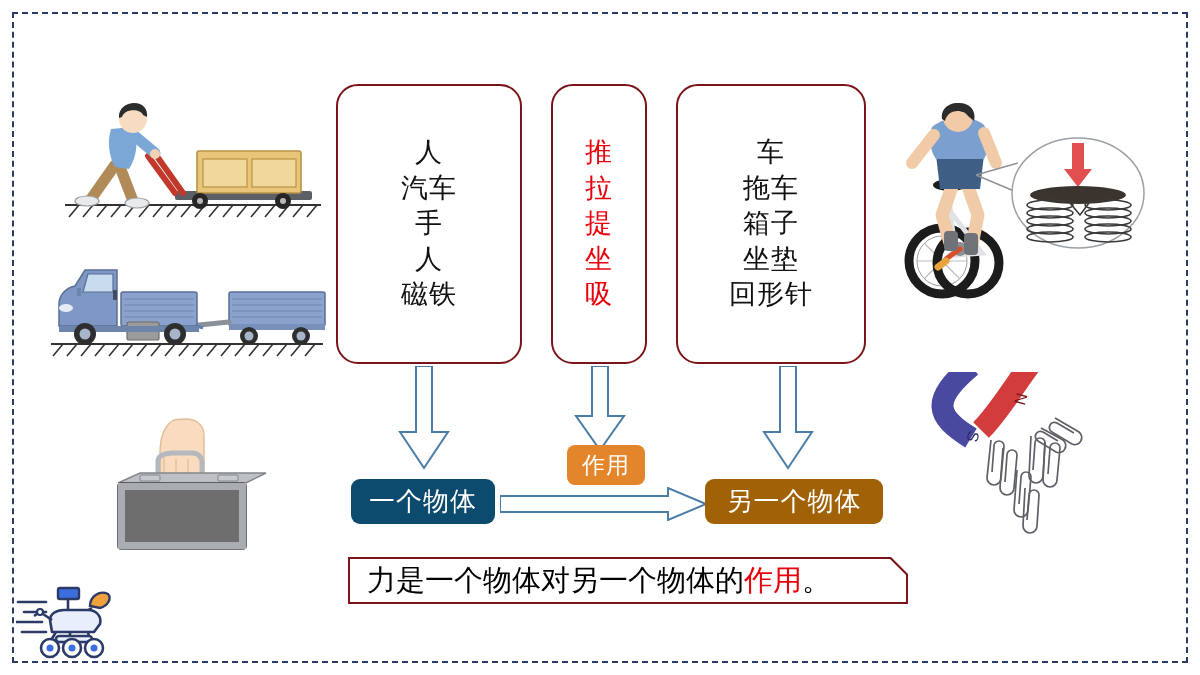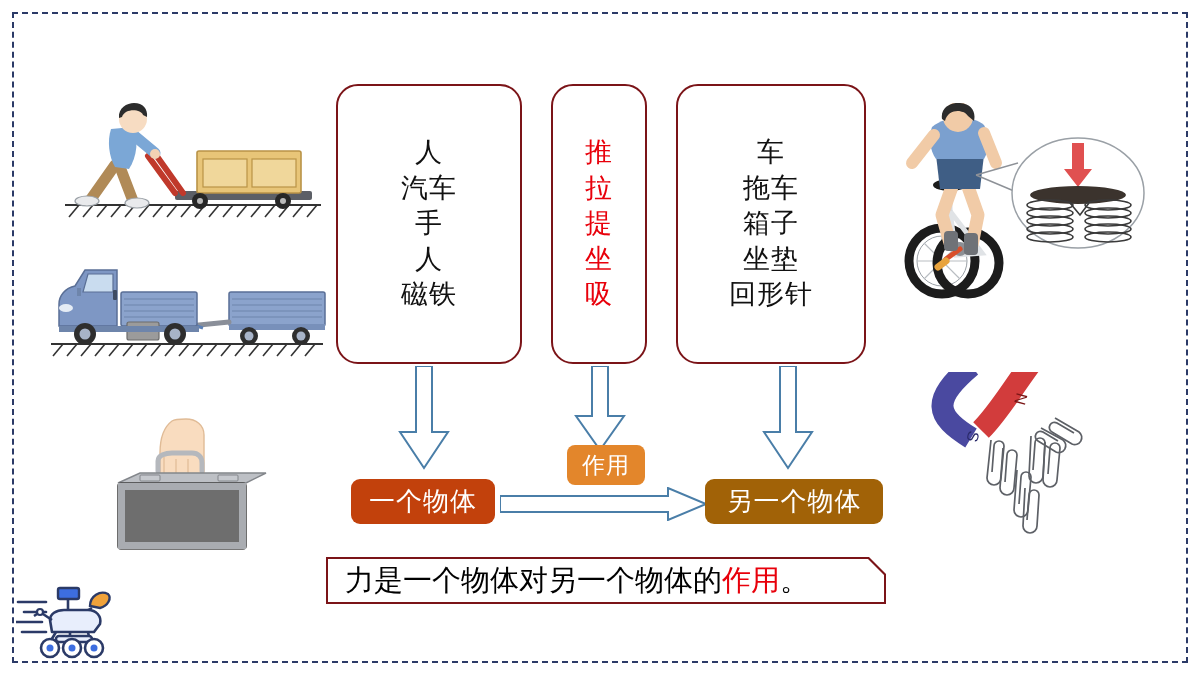--- a/index.html
+++ b/index.html
@@ -34,31 +34,31 @@
   
   .down-arrow{position:absolute;}
   .down-arrow svg{display:block;}
 
   
   .pill{
     position:absolute;border-radius:9px;box-sizing:border-box;
     display:flex;align-items:center;justify-content:center;
     color:#fff;font-size:26px;white-space:nowrap;letter-spacing:1px;
   }
-  #pill-one{left:351px;top:479px;width:144px;height:45px;background:#c2410c;}
+  #pill-one{left:351px;top:479px;width:144px;height:45px;background:#0c4a6e;}
   #pill-other{left:705px;top:479px;width:178px;height:45px;background:#a16207;}
   #pill-action{left:567px;top:445px;width:78px;height:40px;background:#e3862b;
     border-radius:8px;font-size:23px;}
 
   
   #h-arrow{position:absolute;left:500px;top:487px;}
 
   
   #conclusion{
-    position:absolute;left:326px;top:557px;width:560px;height:47px;
+    position:absolute;left:348px;top:557px;width:560px;height:47px;
     display:flex;align-items:center;
     background:#fff;
     border-radius:14px;
   }
   #conclusion .clipbox{
     position:absolute;inset:0;
     background:#7b1418;
     clip-path:polygon(0 0, calc(100% - 17px) 0, 100% 17px, 100% 100%, 0 100%);
   }
   #conclusion .inner{

